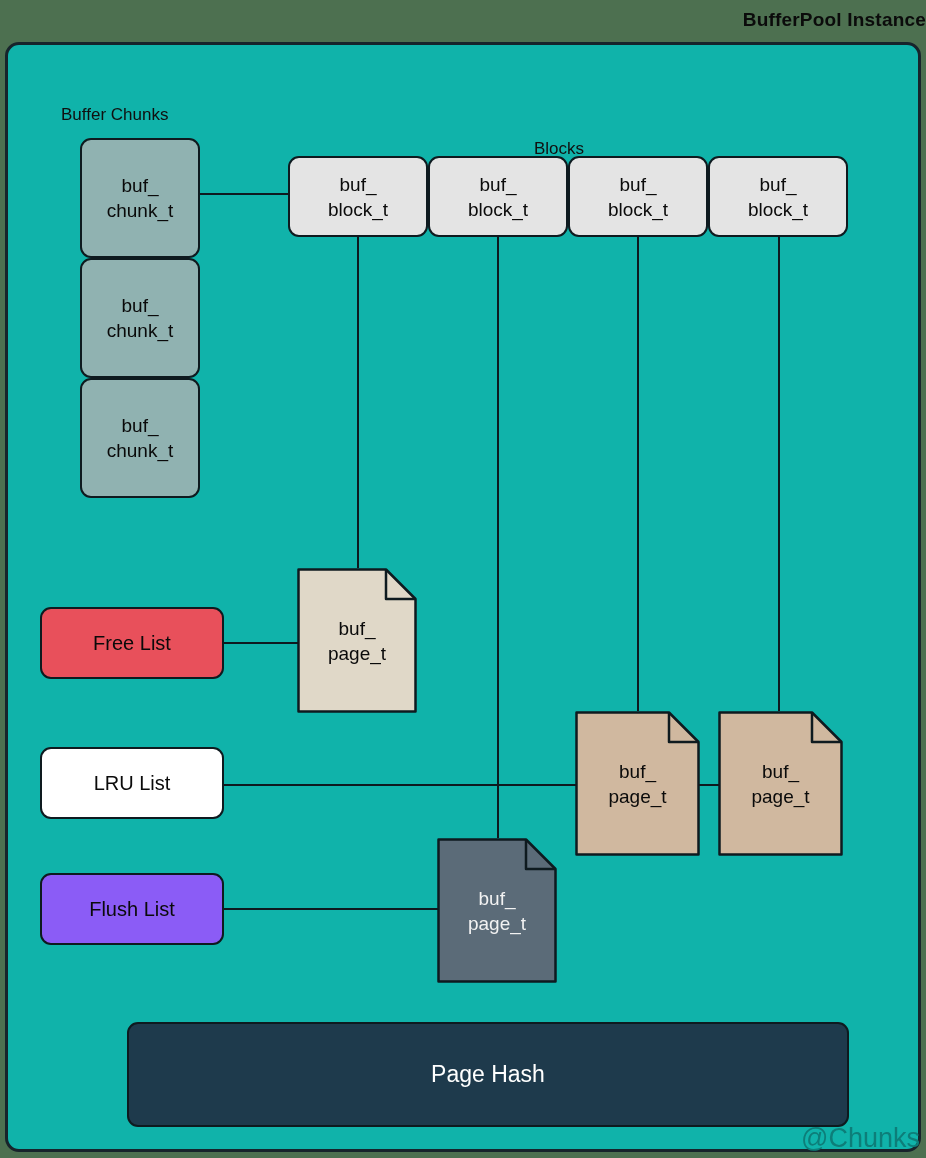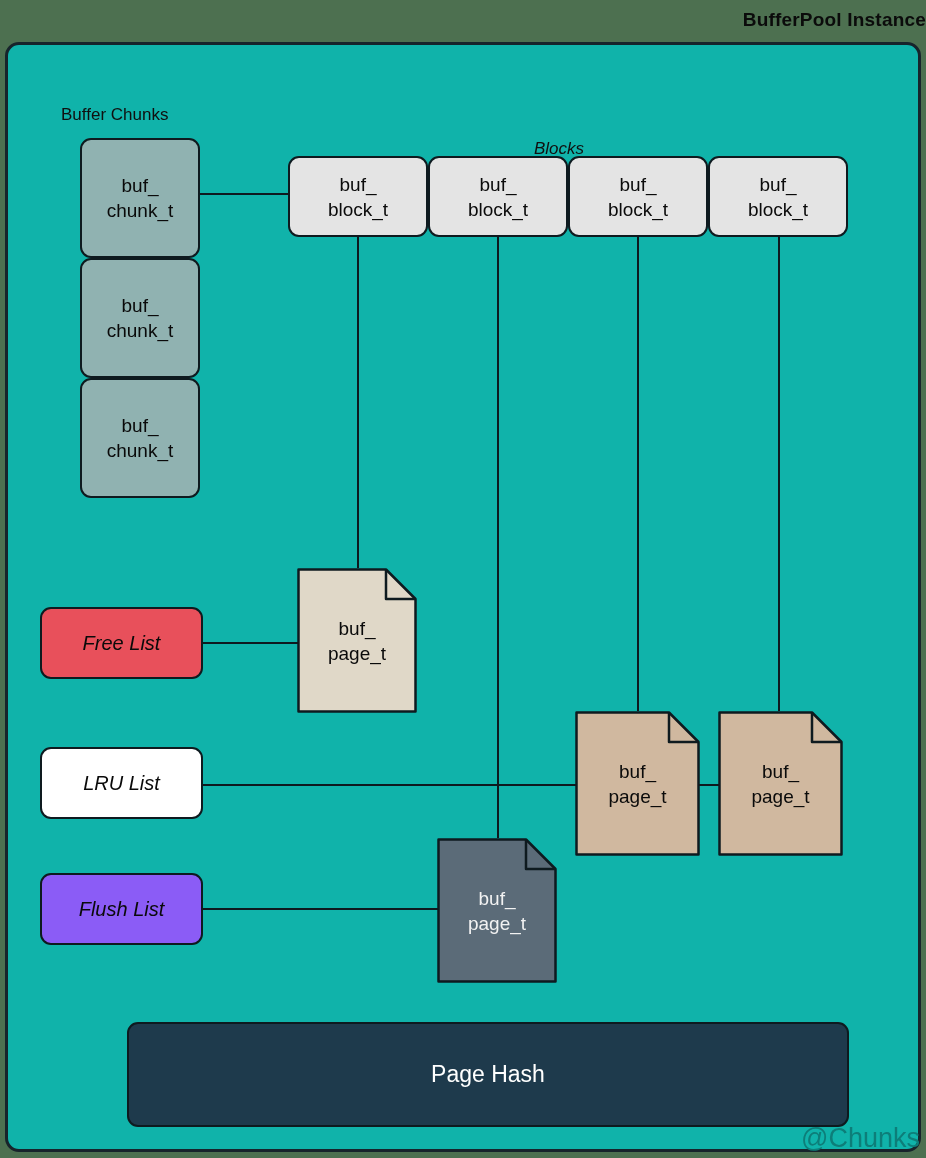--- a/index.html
+++ b/index.html
@@ -51,21 +51,21 @@
   
   .caption {
     position: absolute;
     font-size: 17px;
     color: #101010;
     white-space: nowrap;
     line-height: 20px;
     margin-top: 16px;
   }
   .caption-chunks { left: 61px; top: 89px; }
-  .caption-blocks { left: 534px; top: 123px; font-style: italic; }
+  .caption-blocks { left: 534px; top: 123px; }
 
   
   .node {
     position: absolute;
     box-sizing: border-box;
     border: 2.5px solid #0e1a1f;
     border-radius: 11px;
     display: flex;
     align-items: center;
     justify-content: center;
@@ -85,25 +85,24 @@
 
   
   .block { background: #e4e4e4; width: 140px; height: 81px; top: 156px; }
   .block-0 { left: 288px; }
   .block-1 { left: 428px; }
   .block-2 { left: 568px; }
   .block-3 { left: 708px; }
 
   
   .listbox {
-    width: 163px;
+    width: 184px;
     height: 72px;
     left: 40px;
     font-size: 20px;
-    font-style: italic;
   }
   .list-free  { top: 607px; background: #e8505b; }
   .list-lru   { top: 747px; background: #ffffff; }
   .list-flush { top: 873px; background: #8b5cf6; }
 
   
   .page {
     position: absolute;
     z-index: 3;
   }

